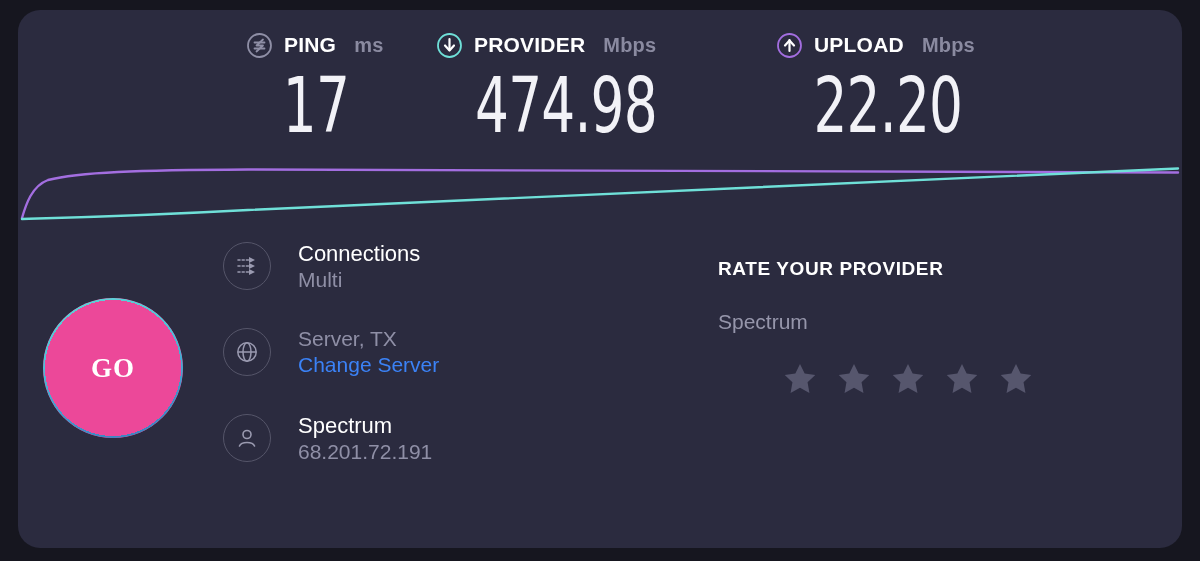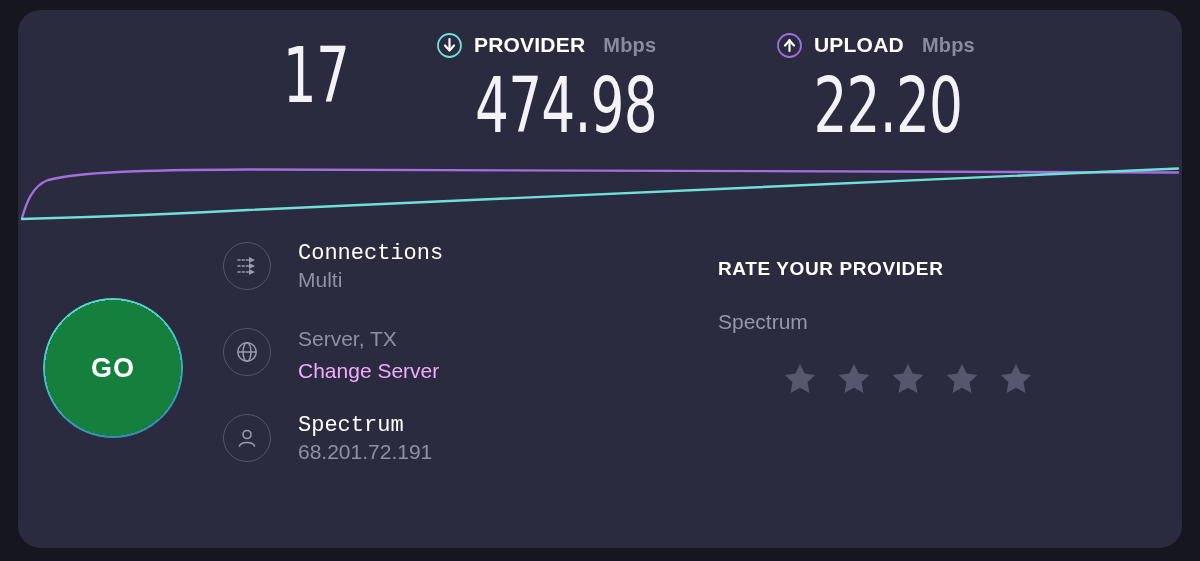--- a/index.html
+++ b/index.html
@@ -108,25 +108,26 @@
   }
 
   
   .go-button {
     position: absolute;
     left: 25px;
     top: 68px;
     width: 140px;
     height: 140px;
     border-radius: 50%;
-    background: #15803d;
+    background: #ec4899;
     display: flex;
     align-items: center;
     justify-content: center;
     cursor: pointer;
+    font-family: Liberation Serif, serif;
   }
   .go-ring {
     position: absolute;
     inset: 0;
     border-radius: 50%;
     background: linear-gradient(165deg, #5fd6d6 0%, #4fc4d8 35%, #3f93c9 75%, #3a7fbf 100%);
     -webkit-mask: radial-gradient(circle, transparent 0 68px, #000 68px);
             mask: radial-gradient(circle, transparent 0 68px, #000 68px);
   }
   .go-label {
@@ -163,34 +164,33 @@
     display: flex;
     align-items: center;
     justify-content: center;
   }
 
   .conn-primary {
     font-size: 22px;
     color: #ffffff;
     line-height: 1.05;
     white-space: nowrap;
-    font-family: Liberation Mono, monospace;
   }
   .conn-secondary {
     font-size: 21px;
     color: #8f8fa6;
     margin-top: 4px;
     line-height: 1.05;
     white-space: nowrap;
   }
   .conn-link {
     display: inline-block;
     font-size: 21px;
-    color: #f0abfc;
-    margin-top: 10px;
+    color: #3b82f6;
+    margin-top: 4px;
     cursor: pointer;
     line-height: 1.05;
     white-space: nowrap;
   }
 
   
   .rating {
     position: absolute;
     left: 700px;
     top: 28px;
@@ -217,20 +217,29 @@
   .star { cursor: pointer; display: block; }
 </style>
 </head>
 <body>
 
 <div class="app-frame">
 
   <div class="results-header">
 
     <div class="metric metric-ping">
+      <div class="metric-label-row">
+        <svg class="metric-icon" width="27" height="27" viewBox="0 0 27 27">
+          <circle cx="13.5" cy="13.5" r="11.5" fill="none" stroke="#8f8fa6" stroke-width="1.8"></circle>
+          <path d="M8.5 10.5 h10 M8.5 16.5 h10" stroke="#8f8fa6" stroke-width="1.8" stroke-linecap="round"></path>
+          <path d="M17 7.5 L10.5 13.5 L17 13.5 L10.5 19.5" fill="none" stroke="#8f8fa6" stroke-width="1.8" stroke-linejoin="round" stroke-linecap="round"></path>
+        </svg>
+        <span class="metric-title">PING</span>
+        <span class="metric-unit">ms</span>
+      </div>
       <div class="metric-value">17</div>
     </div>
 
     <div class="metric metric-download">
       <div class="metric-label-row">
         <svg class="metric-icon" width="27" height="27" viewBox="0 0 27 27">
           <circle cx="13.5" cy="13.5" r="11.5" fill="none" stroke="#6fe0d8" stroke-width="1.8"></circle>
           <path d="M13.5 7 v11" stroke="#ffffff" stroke-width="2.2" stroke-linecap="round"></path>
           <path d="M9 13.5 L13.5 18.5 L18 13.5" fill="none" stroke="#ffffff" stroke-width="2.2" stroke-linejoin="round" stroke-linecap="round"></path>
         </svg>

